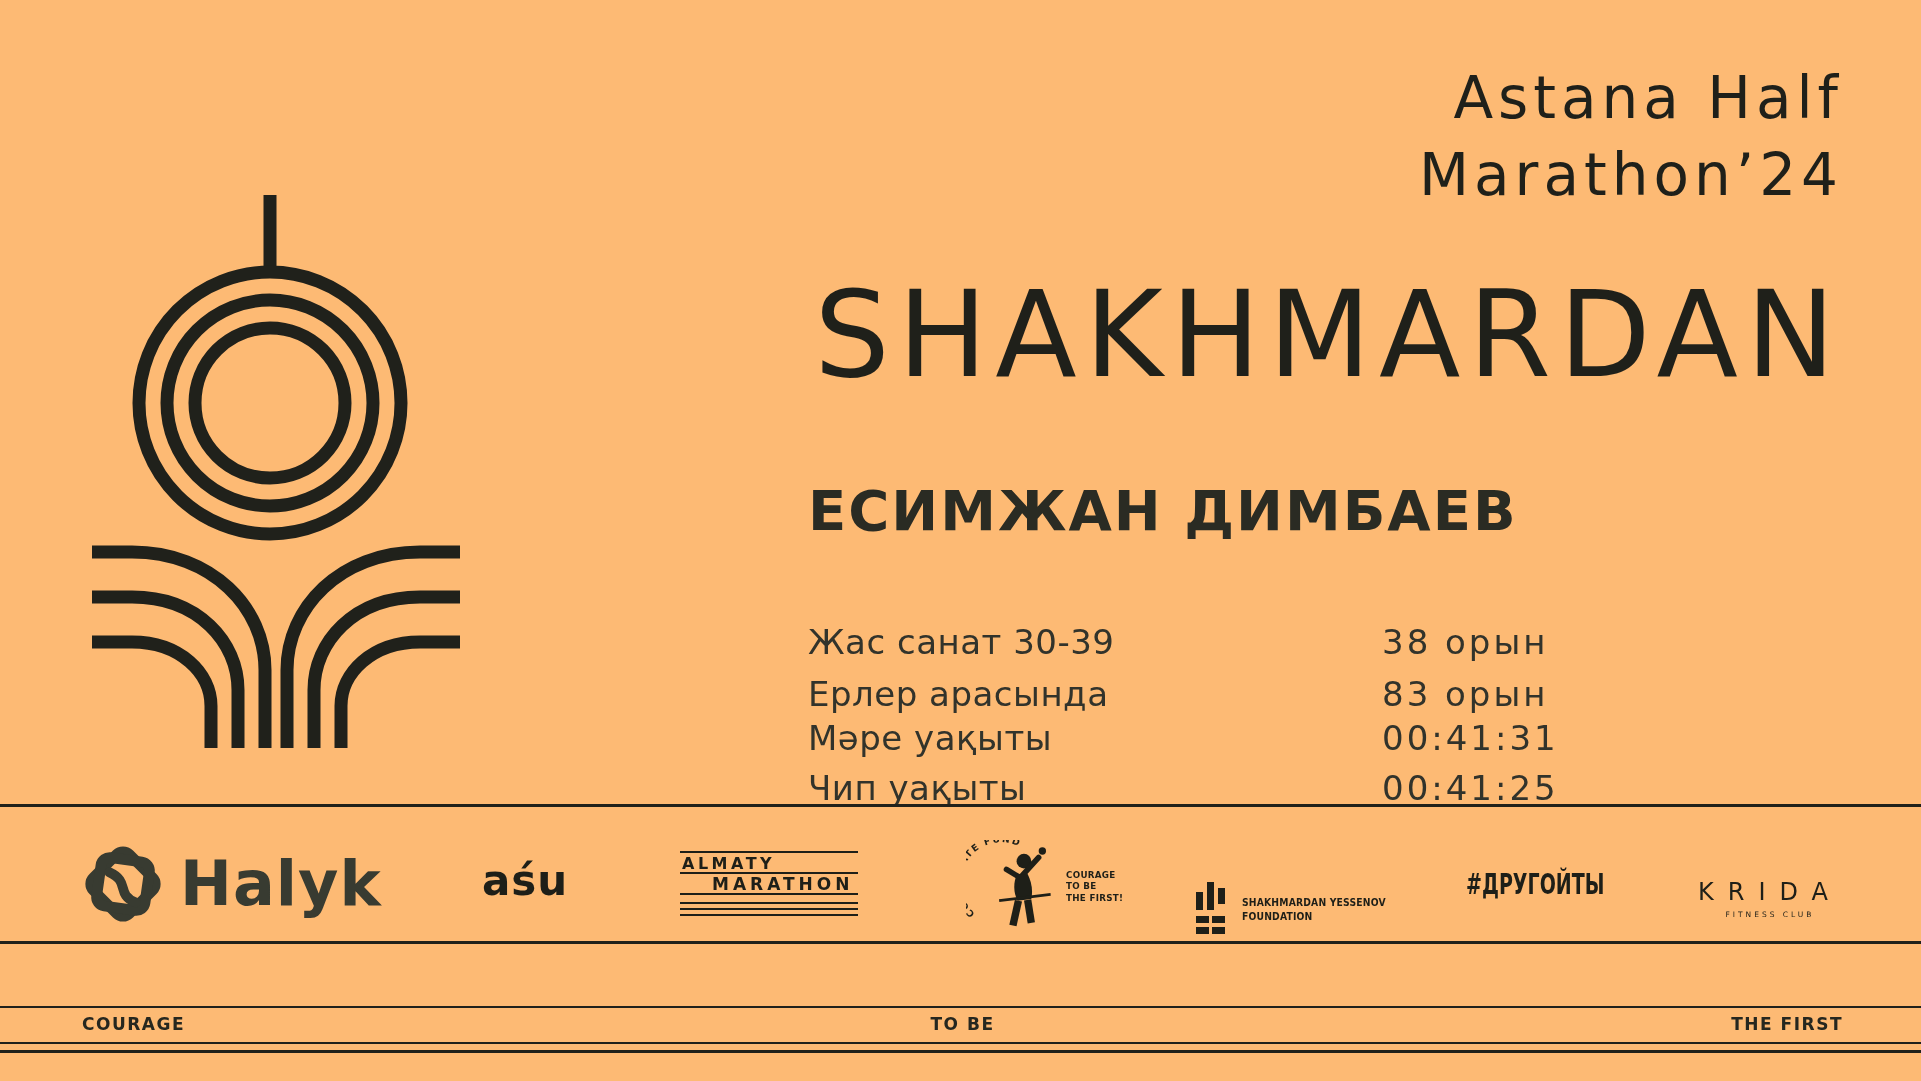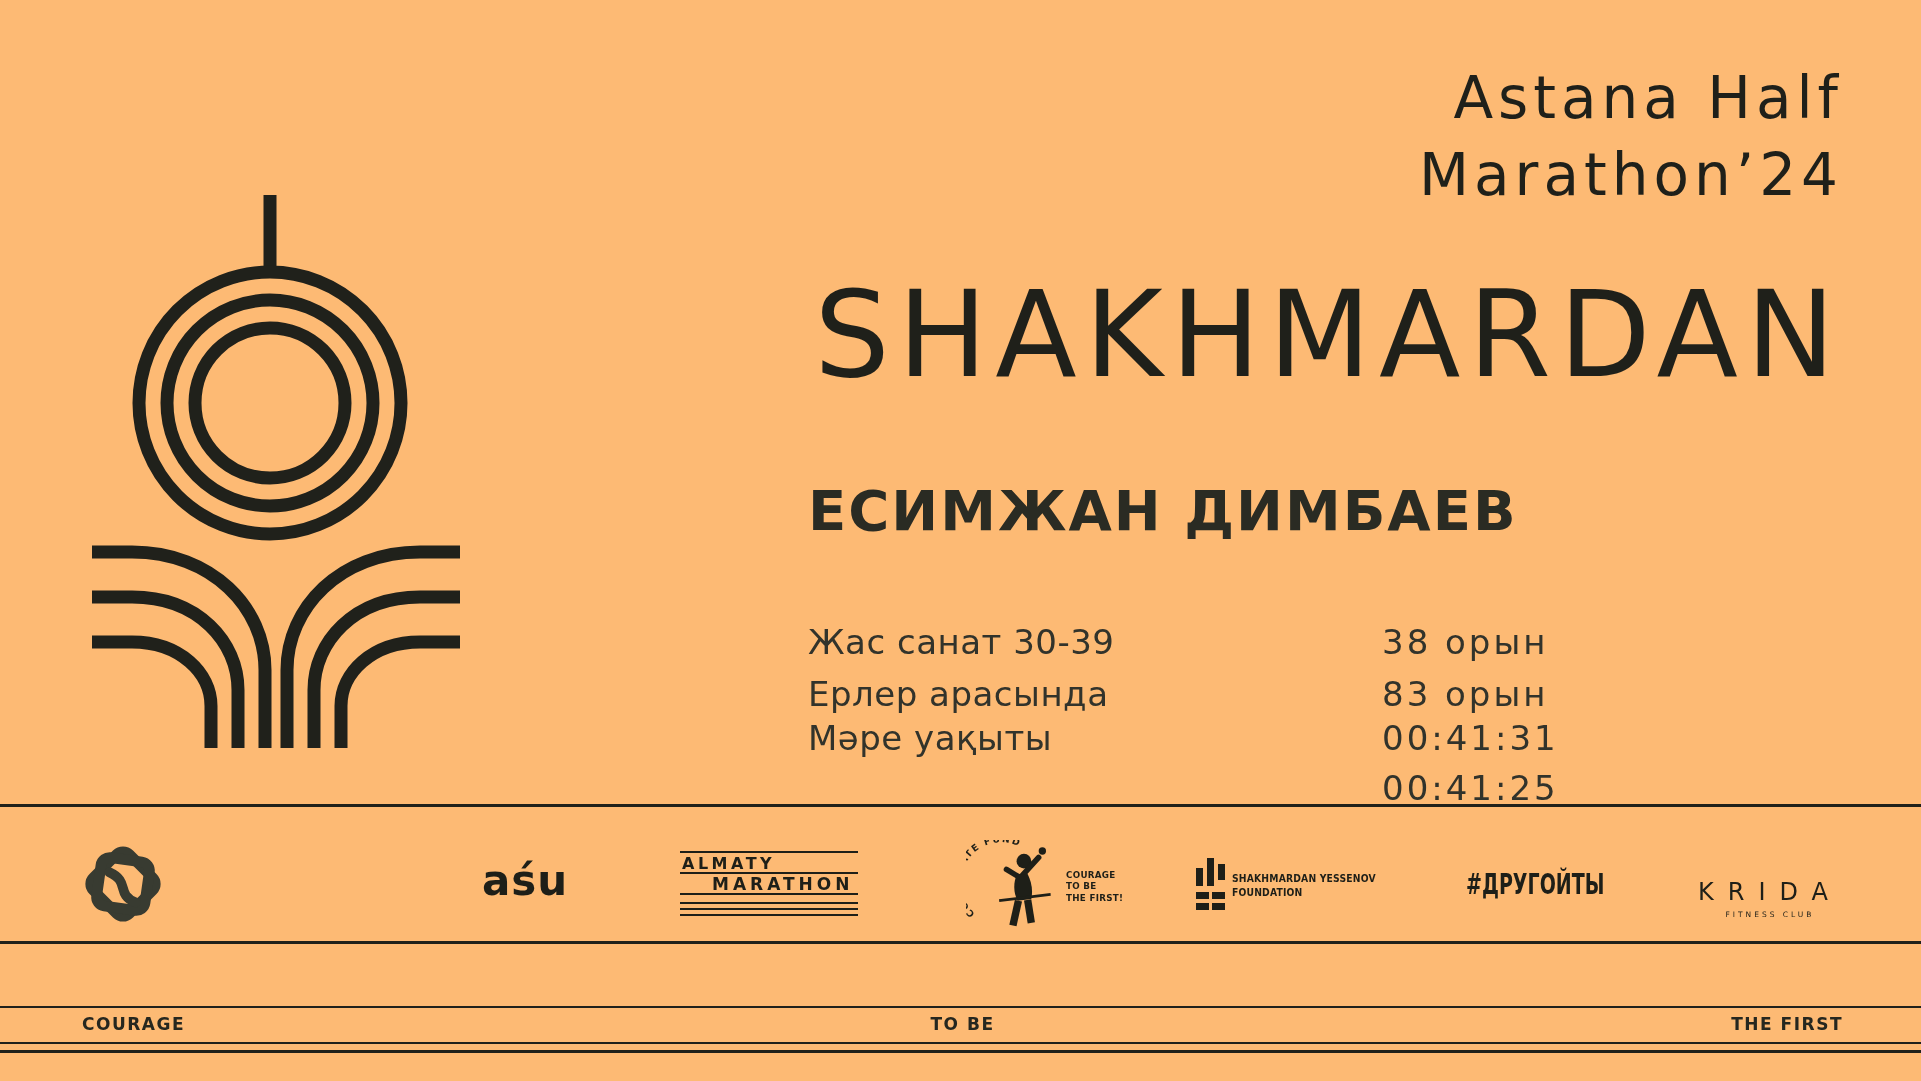--- a/index.html
+++ b/index.html
@@ -60,21 +60,21 @@
   .am .ln{position:absolute;left:0;width:100%;height:1.5px;background:#1E1F18;}
   .am-l1{top:0;} .am-l2{top:21px;} .am-l3{top:42px;}
   .am-l4{top:51px;} .am-l5{top:57px;} .am-l6{top:63px;}
   .am-t1{position:absolute;left:2px;top:3px;font-size:16px;font-weight:700;letter-spacing:3.5px;}
   .am-t2{position:absolute;left:32px;top:23px;font-size:17px;font-weight:700;letter-spacing:4px;}
   .cf{left:966px;top:840px;display:flex;align-items:center;gap:8px;}
   .cf-slogan{
     font-size:9.5px;font-weight:700;line-height:11.5px;letter-spacing:0.3px;
     transform:scaleX(0.92);transform-origin:left center;white-space:nowrap;
   }
-  .yf{left:1196px;top:858px;display:flex;align-items:center;gap:6px;}
+  .yf{left:1196px;top:882px;display:flex;align-items:center;gap:16px;}
   .yf-text{
     font-size:11px;font-weight:700;line-height:14px;letter-spacing:0.2px;
     transform:scaleX(0.84);transform-origin:left center;white-space:nowrap;
   }
   .dr{left:1466px;top:868px;font-size:28px;font-weight:800;
       transform:scaleX(0.68);transform-origin:left center;white-space:nowrap;}
   .krida{left:1698px;top:864px;text-align:center;}
   .krida-name{font-size:24px;font-weight:400;letter-spacing:14px;line-height:1;white-space:nowrap;margin-top:16px;}
   .krida-sub{font-size:7.5px;letter-spacing:3px;margin-top:6px;}
   
@@ -120,33 +120,35 @@
     </div>
     <div class="res-row" style="top:104px">
       <span class="res-label">Ерлер арасында</span>
       <span class="res-value">83 орын</span>
     </div>
     <div class="res-row" style="top:148px">
       <span class="res-label">Мәре уақыты</span>
       <span class="res-value">00:41:31</span>
     </div>
     <div class="res-row" style="top:198px">
+      <span class="res-label">Чип уақыты</span>
       <span class="res-value">00:41:25</span>
     </div>
   </div>
 
   <div class="rule rule-strip-top"></div>
   <div class="rule rule-strip-bottom"></div>
 
   <div class="sp halyk">
     <svg width="82" height="84" viewBox="0 0 84 84" fill="none" stroke="#383B31">
       <rect x="16" y="16" width="52" height="52" rx="9" stroke-width="11" transform="rotate(45 42 42)"></rect>
       <rect x="17" y="17" width="50" height="50" rx="9" stroke-width="11" transform="rotate(8 42 42)"></rect>
       <path d="M28,30 C50,40 34,52 55,61" stroke-width="10" stroke-linecap="round"></path>
     </svg>
+    <span class="halyk-word">Halyk</span>
   </div>
 
   <div class="sp asu">
     <span>aśu</span>
   </div>
 
   <div class="sp am">
     <div class="ln am-l1"></div>
     <div class="am-t1">ALMATY</div>
     <div class="ln am-l2"></div>

